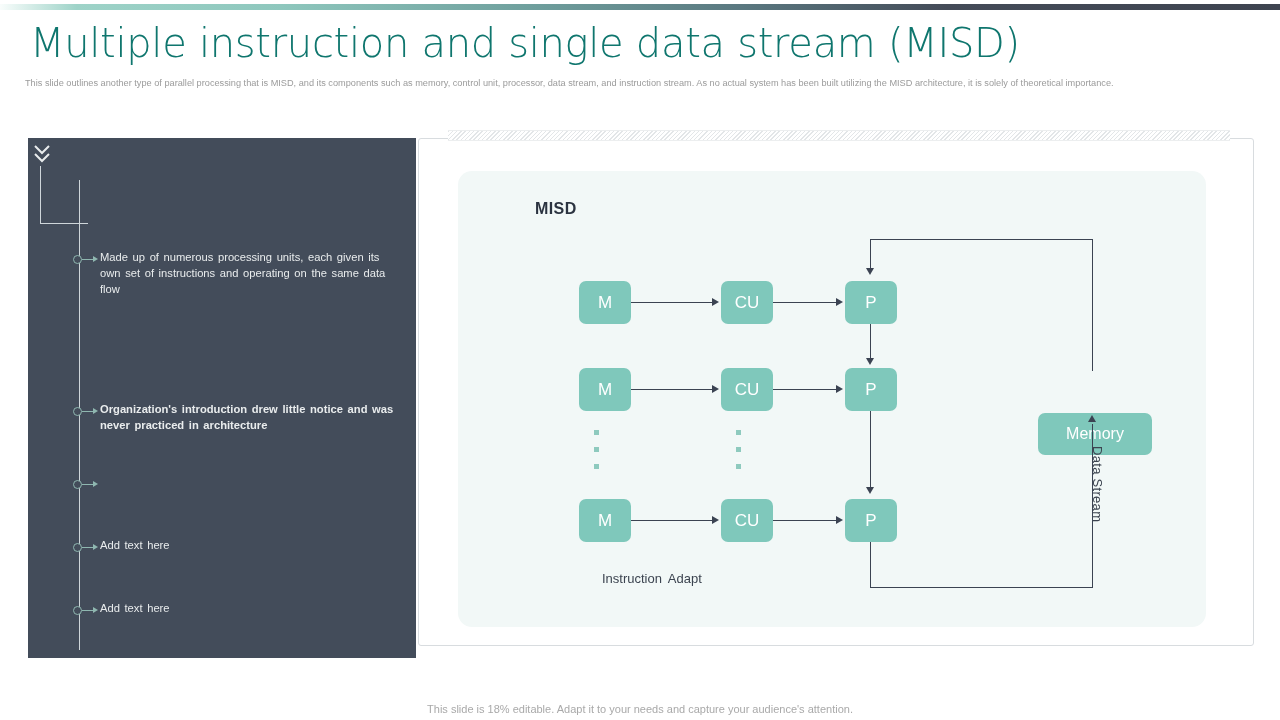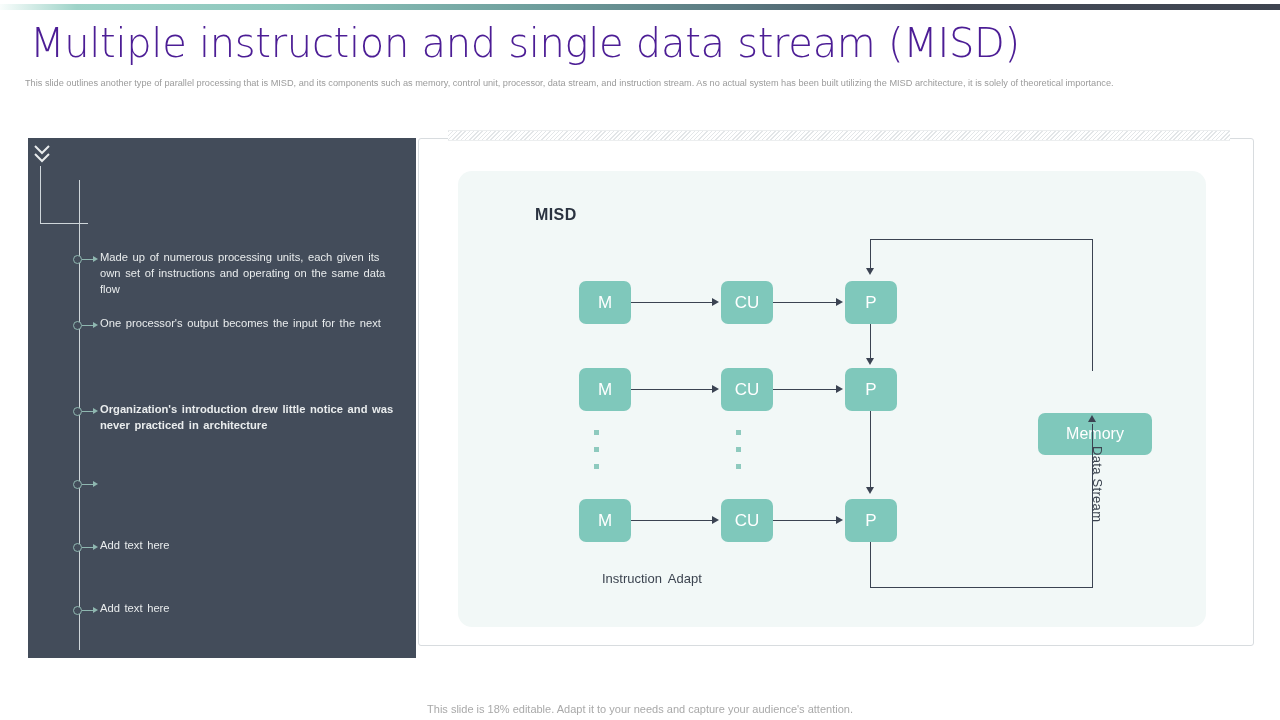--- a/index.html
+++ b/index.html
@@ -15,21 +15,21 @@
   .top-bar {
     position: absolute; left: 0; top: 4px; width: 1280px; height: 6px;
     background: linear-gradient(90deg, #f9fdfc 0%, #9ed3c8 6%, #8ec7bd 22%,
                 #6e9e9c 42%, #5a7880 58%, #444b58 74%, #3e4450 100%);
   }
 
   
   .title {
     position: absolute; left: 30px; top: 20px;
     font-size: 40px; font-weight: 300; letter-spacing: -0.3px;
-    color: #4c1d95; white-space: nowrap;
+    color: #0f766e; white-space: nowrap;
     font-family: "DejaVu Sans", sans-serif;
   }
   .subtitle {
     position: absolute; left: 25px; top: 76px; width: 1170px;
     font-size: 9.2px; line-height: 14px; color: #9b9b9b;
     font-family: "Liberation Sans", sans-serif;
   }
 
   
   .left-panel {
@@ -86,21 +86,21 @@
       #e3e6e8 0px, #e3e6e8 1px, #ffffff 1px, #ffffff 3px);
     border-top: 1px solid #eceeef; border-bottom: 1px solid #eceeef;
   }
 
   
   .diagram-panel {
     position: absolute; left: 458px; top: 171px; width: 748px; height: 456px;
     background: #f2f8f7; border-radius: 14px;
   }
   .misd-label {
-    position: absolute; left: 535px; top: 206px;
+    position: absolute; left: 535px; top: 200px;
     font-size: 16px; font-weight: bold; color: #2b3340;
     letter-spacing: 0.4px;
   }
 
   
   .node {
     position: absolute; background: #7fc8bb; border-radius: 7px;
     display: flex; align-items: center; justify-content: center;
     color: #ffffff; font-size: 17px;
   }
@@ -170,28 +170,20 @@
 
     <div class="bullet" style="top:218px;margin-top:31px;">
       <div class="marker">
         <span class="ring"></span>
           <span class="stem"></span>
           <span class="head"></span>
       </div>
       <div class="btext">Made up of numerous processing units, each given its own set of instructions and operating on the same data flow</div>
     </div>
 
-    <div class="bullet" style="top:315px;">
-      <div class="marker">
-        <span class="ring"></span>
-          <span class="stem"></span>
-          <span class="head"></span>
-      </div>
-      <div class="btext">One processor's output becomes the input for the next</div>
-    </div>
 
     <div class="bullet" style="top:401px;font-weight:bold;">
       <div class="marker">
         <span class="ring"></span>
           <span class="stem"></span>
           <span class="head"></span>
       </div>
       <div class="btext">Organization's introduction drew little notice and was never practiced in architecture</div>
     </div>
 

